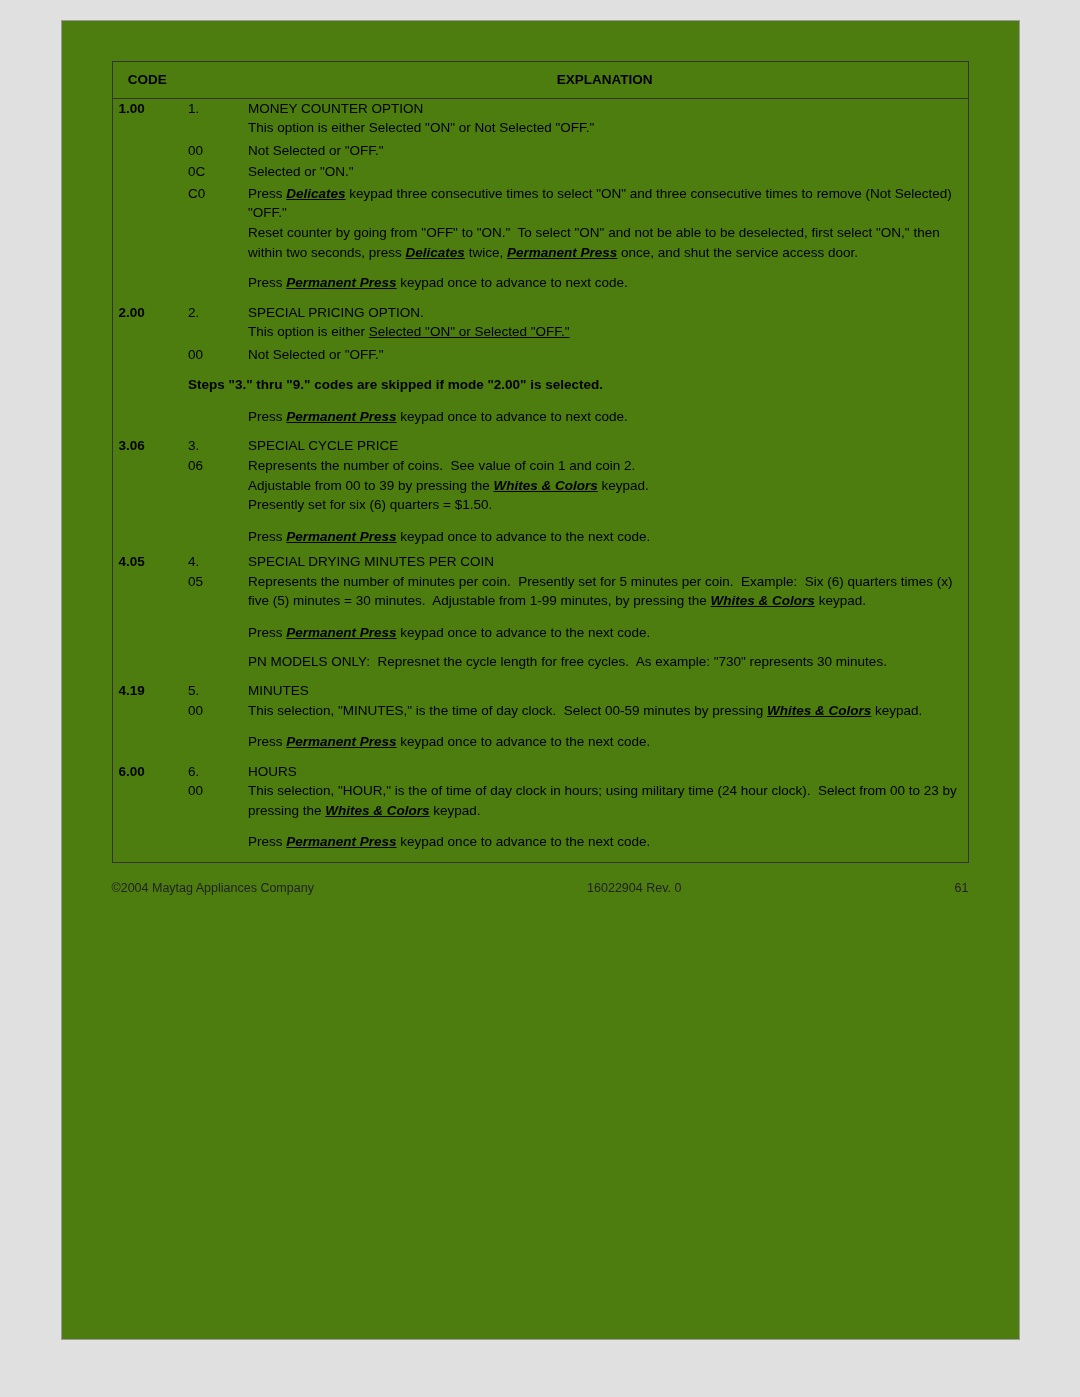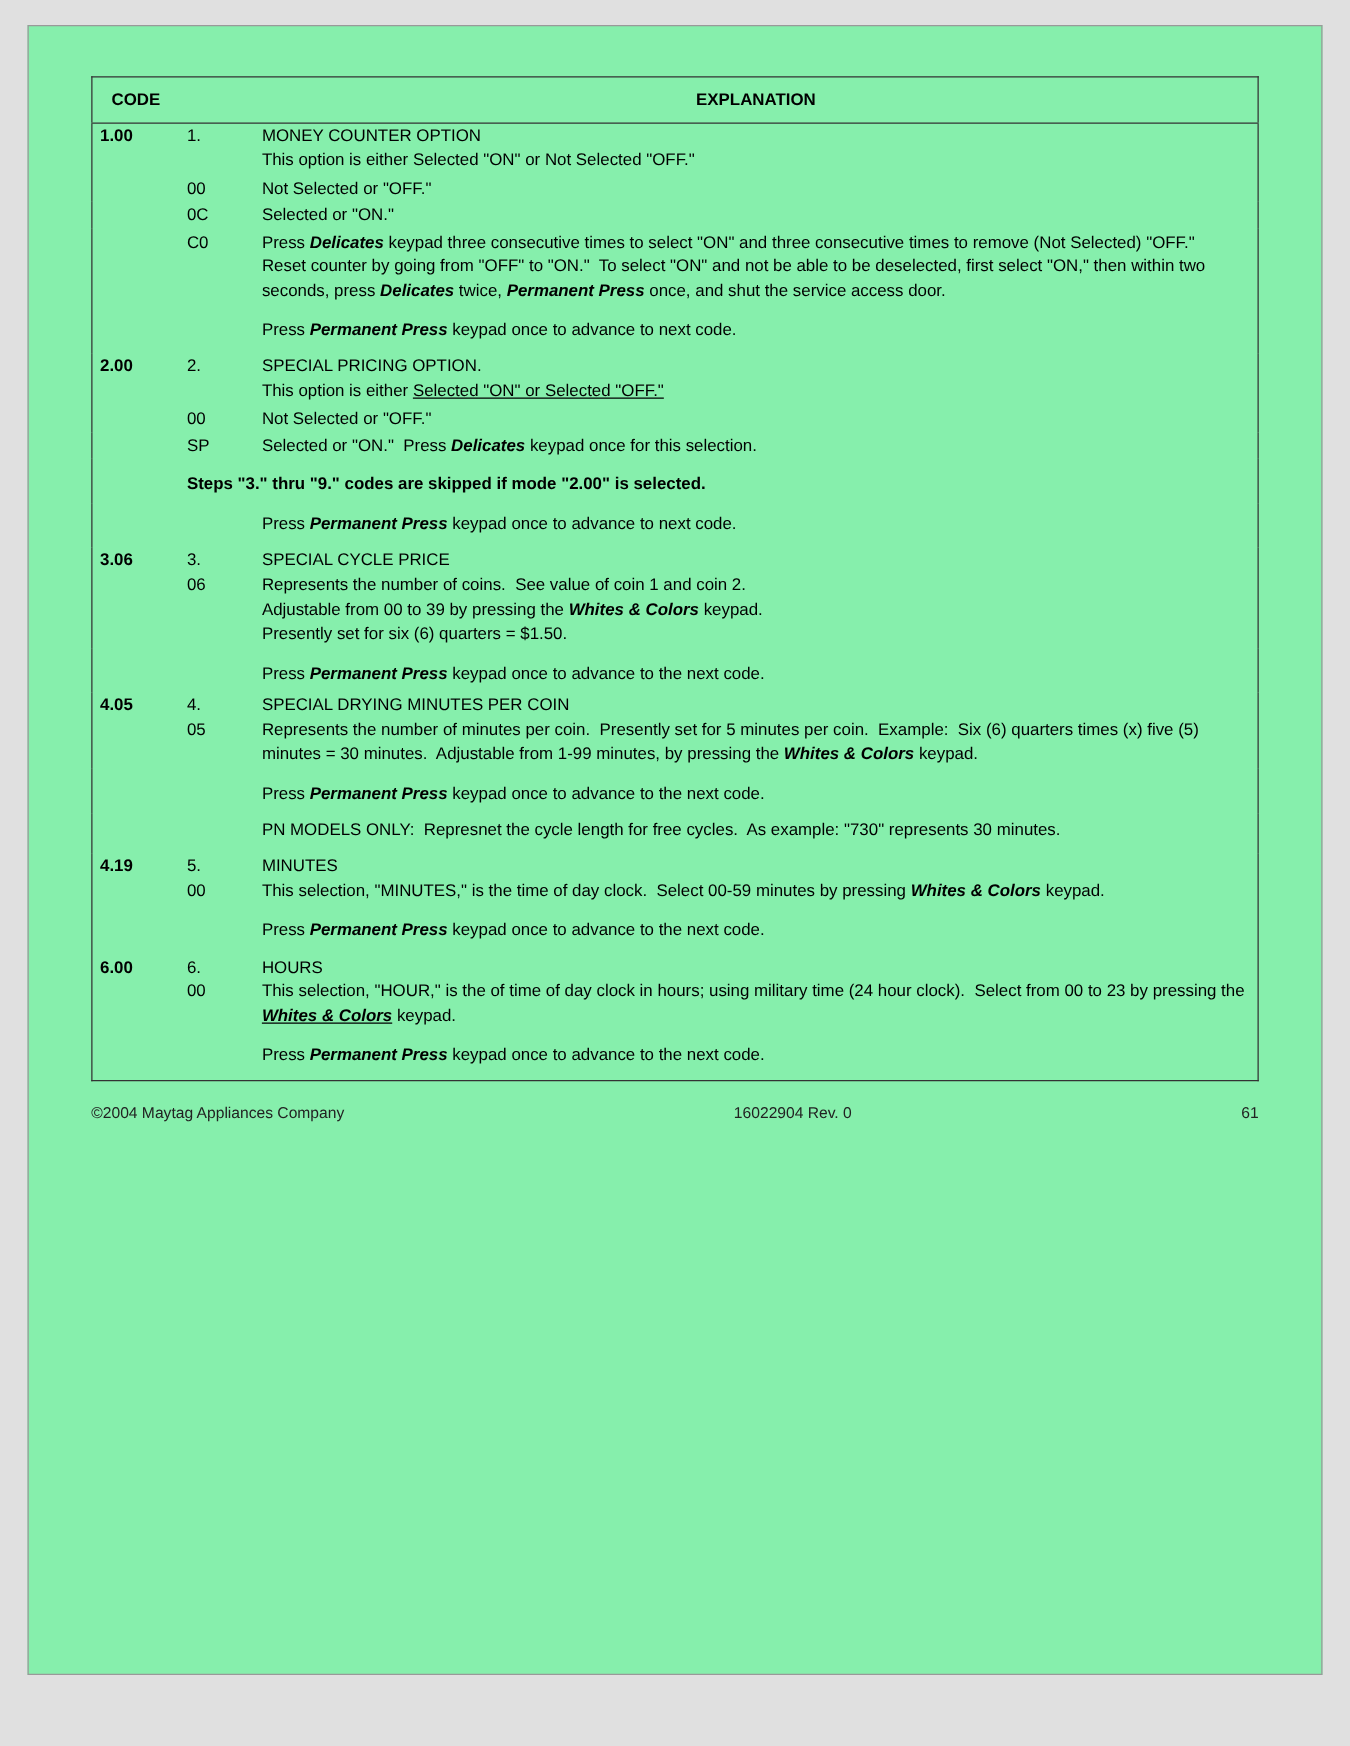--- a/index.html
+++ b/index.html
@@ -10,22 +10,22 @@
     body {
       background: #e0e0e0;
       font-family: Arial, sans-serif;
       display: flex;
       justify-content: center;
       align-items: flex-start;
       min-height: 1397px;
       padding: 20px;
     }
     .page {
-      background: #86efac;
-      width: 1036px;
+      background: #4d7c0f;
+      width: 959px;
       min-height: 1320px;
       border: 1px solid #999;
       padding: 40px 50px 30px 50px;
       position: relative;
     }
     .main-table {
       width: 100%;
       border-collapse: collapse;
       border: 1.5px solid #333;
     }
@@ -51,20 +51,21 @@
     }
     .col-exp {
       width: auto;
     }
     .code-bold {
       font-weight: bold;
     }
     .italic-bold {
       font-weight: bold;
       font-style: italic;
+      text-decoration: underline;
     }
     .bold-italic-underline {
       font-weight: bold;
       font-style: italic;
       text-decoration: underline;
     }
     .step-note {
       font-weight: bold;
     }
     .spacer-row td {
@@ -132,25 +133,20 @@
       <tr class="spacer-row">
         <td class="col-code code-bold">2.00</td>
         <td class="col-sub">2.</td>
         <td class="col-exp">SPECIAL PRICING OPTION.<br>This option is either <u>Selected "ON" or Selected "OFF."</u></td>
       </tr>
       <tr class="indent-row">
         <td class="col-code"></td>
         <td class="col-sub">00</td>
         <td class="col-exp">Not Selected or "OFF."</td>
       </tr>
-      <tr class="indent-row">
-        <td class="col-code"></td>
-        <td class="col-sub">SP</td>
-        <td class="col-exp">Selected or "ON."&nbsp; Press <span class="italic-bold">Delicates</span> keypad once for this selection.</td>
-      </tr>
       <tr>
         <td class="col-code"></td>
         <td colspan="2" class="col-exp" style="padding-top:10px; padding-bottom:6px;"><span class="step-note">Steps "3." thru "9." codes are skipped if mode "2.00" is selected.</span></td>
       </tr>
       <tr>
         <td class="col-code"></td>
         <td class="col-sub"></td>
         <td class="col-exp press-line" style="padding-top:6px; padding-bottom:10px;">Press <span class="italic-bold">Permanent Press</span> keypad once to advance to next code.</td>
       </tr>
 

